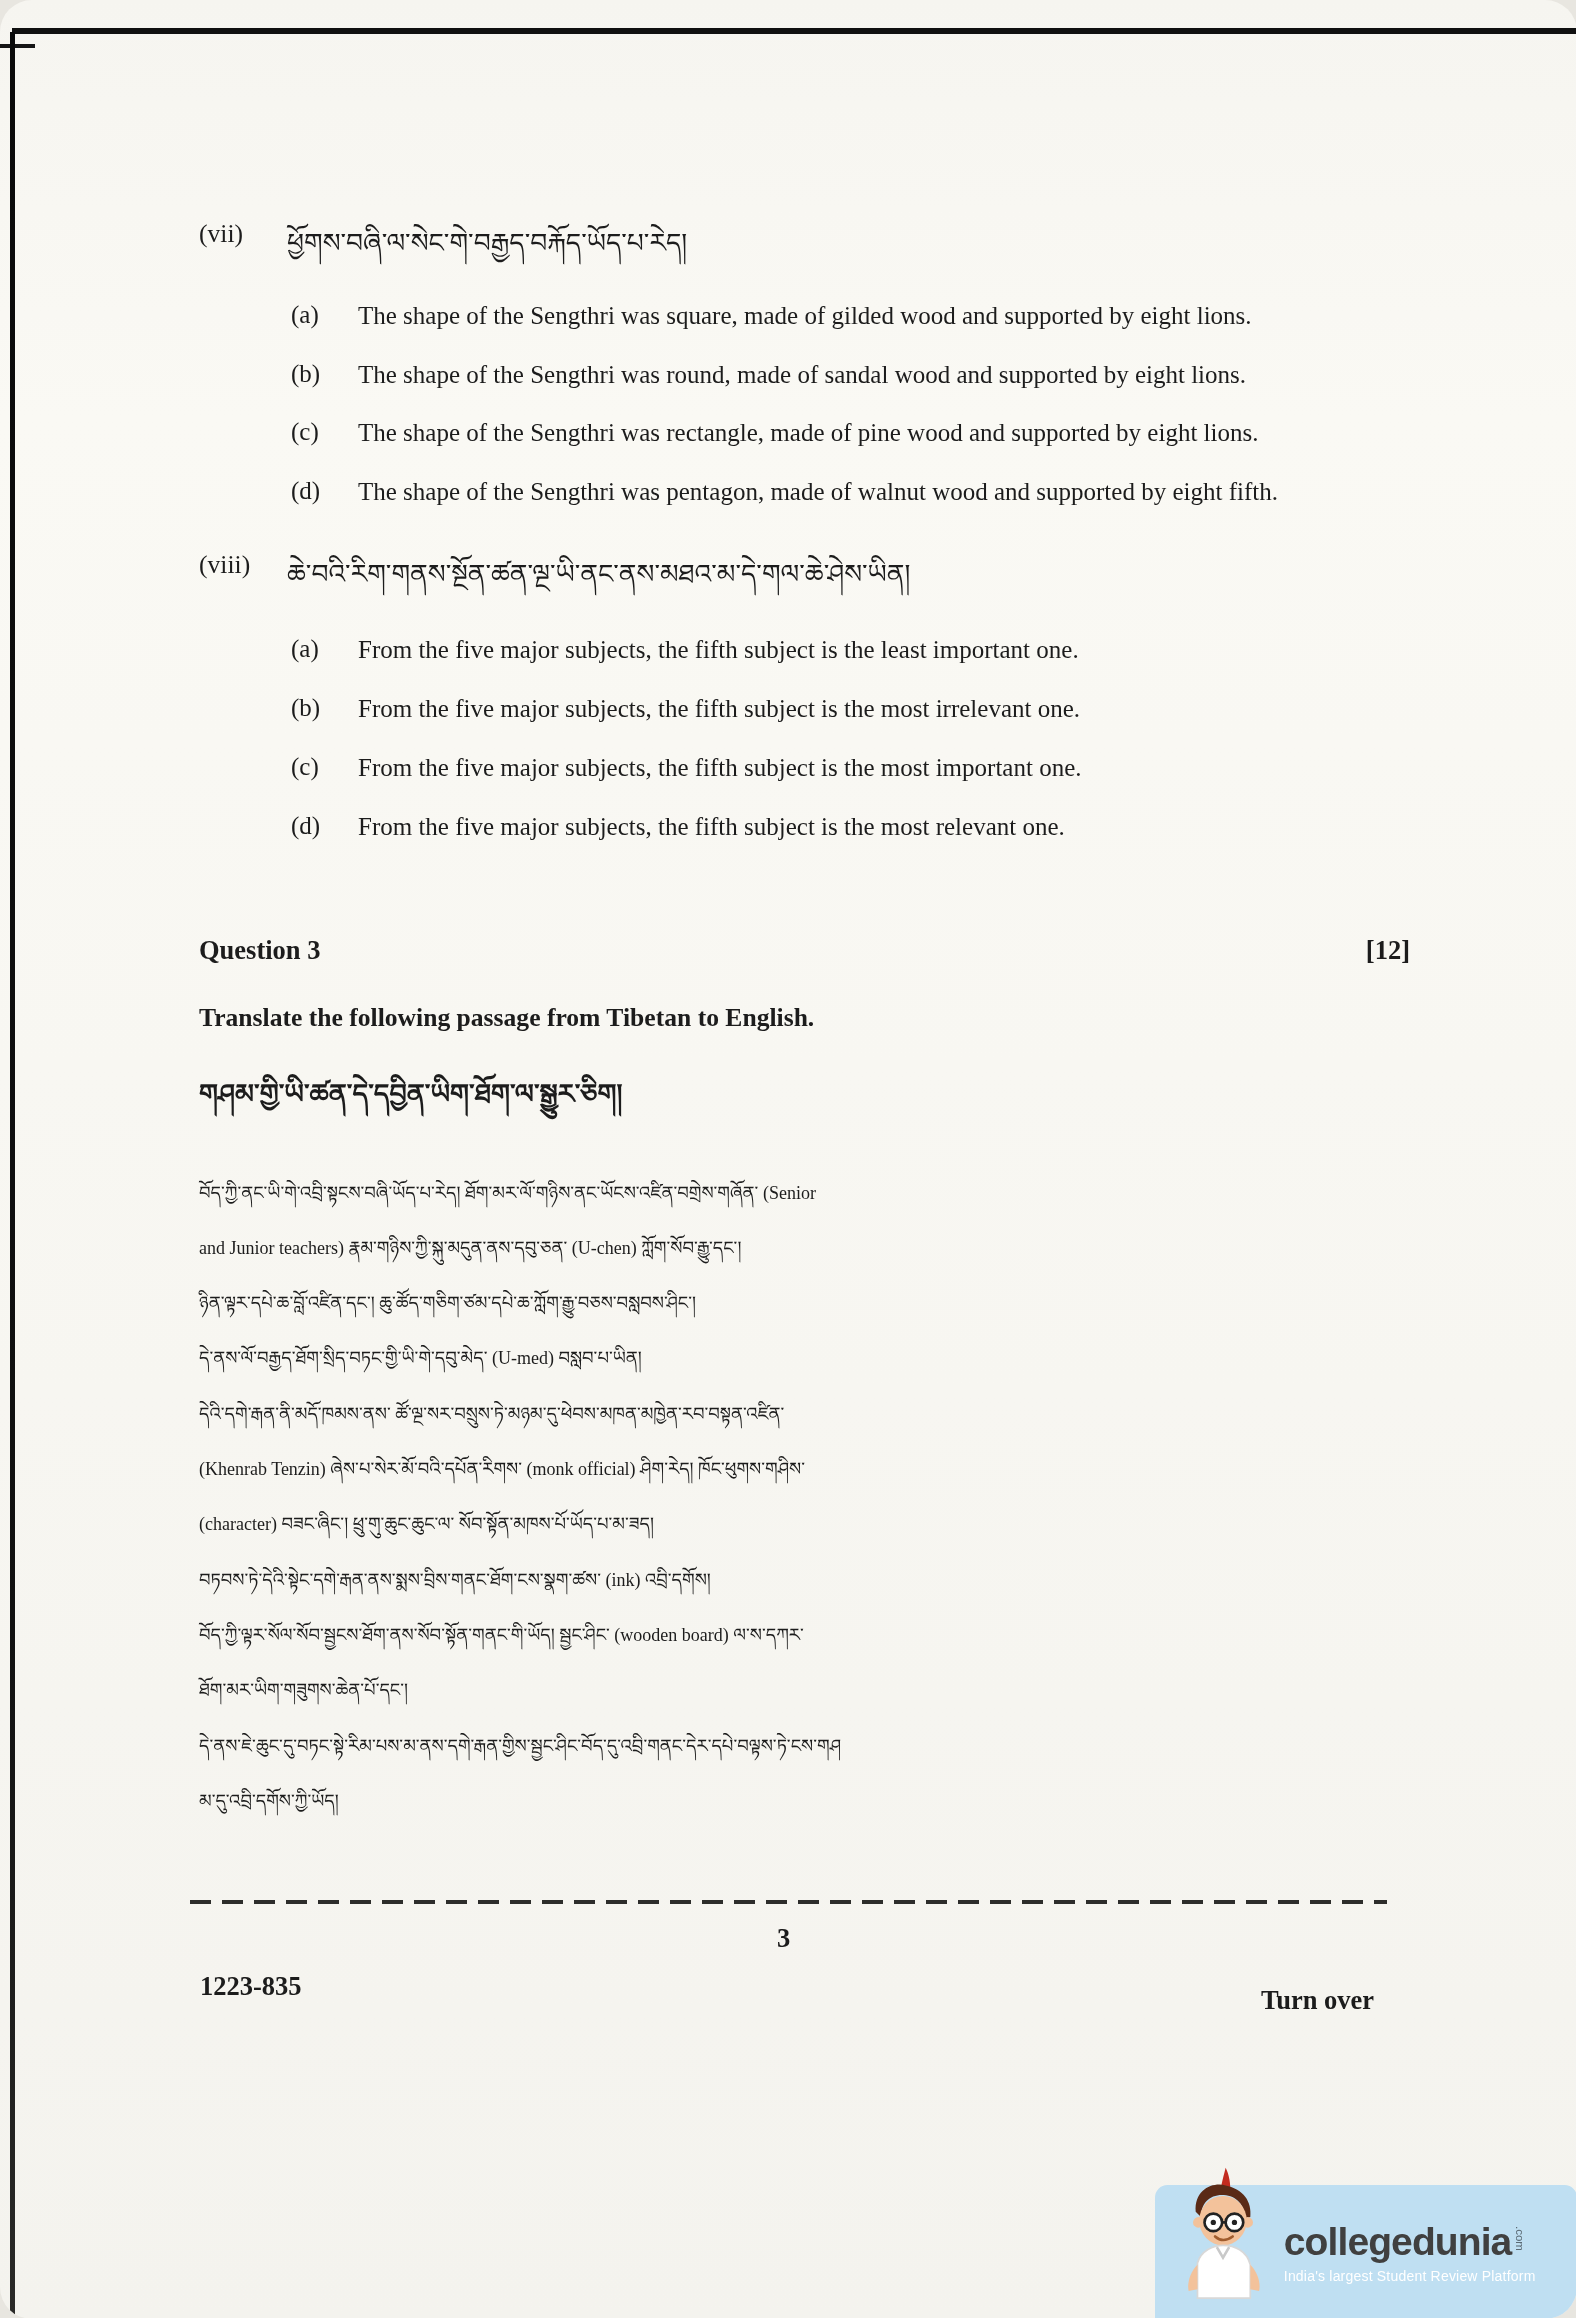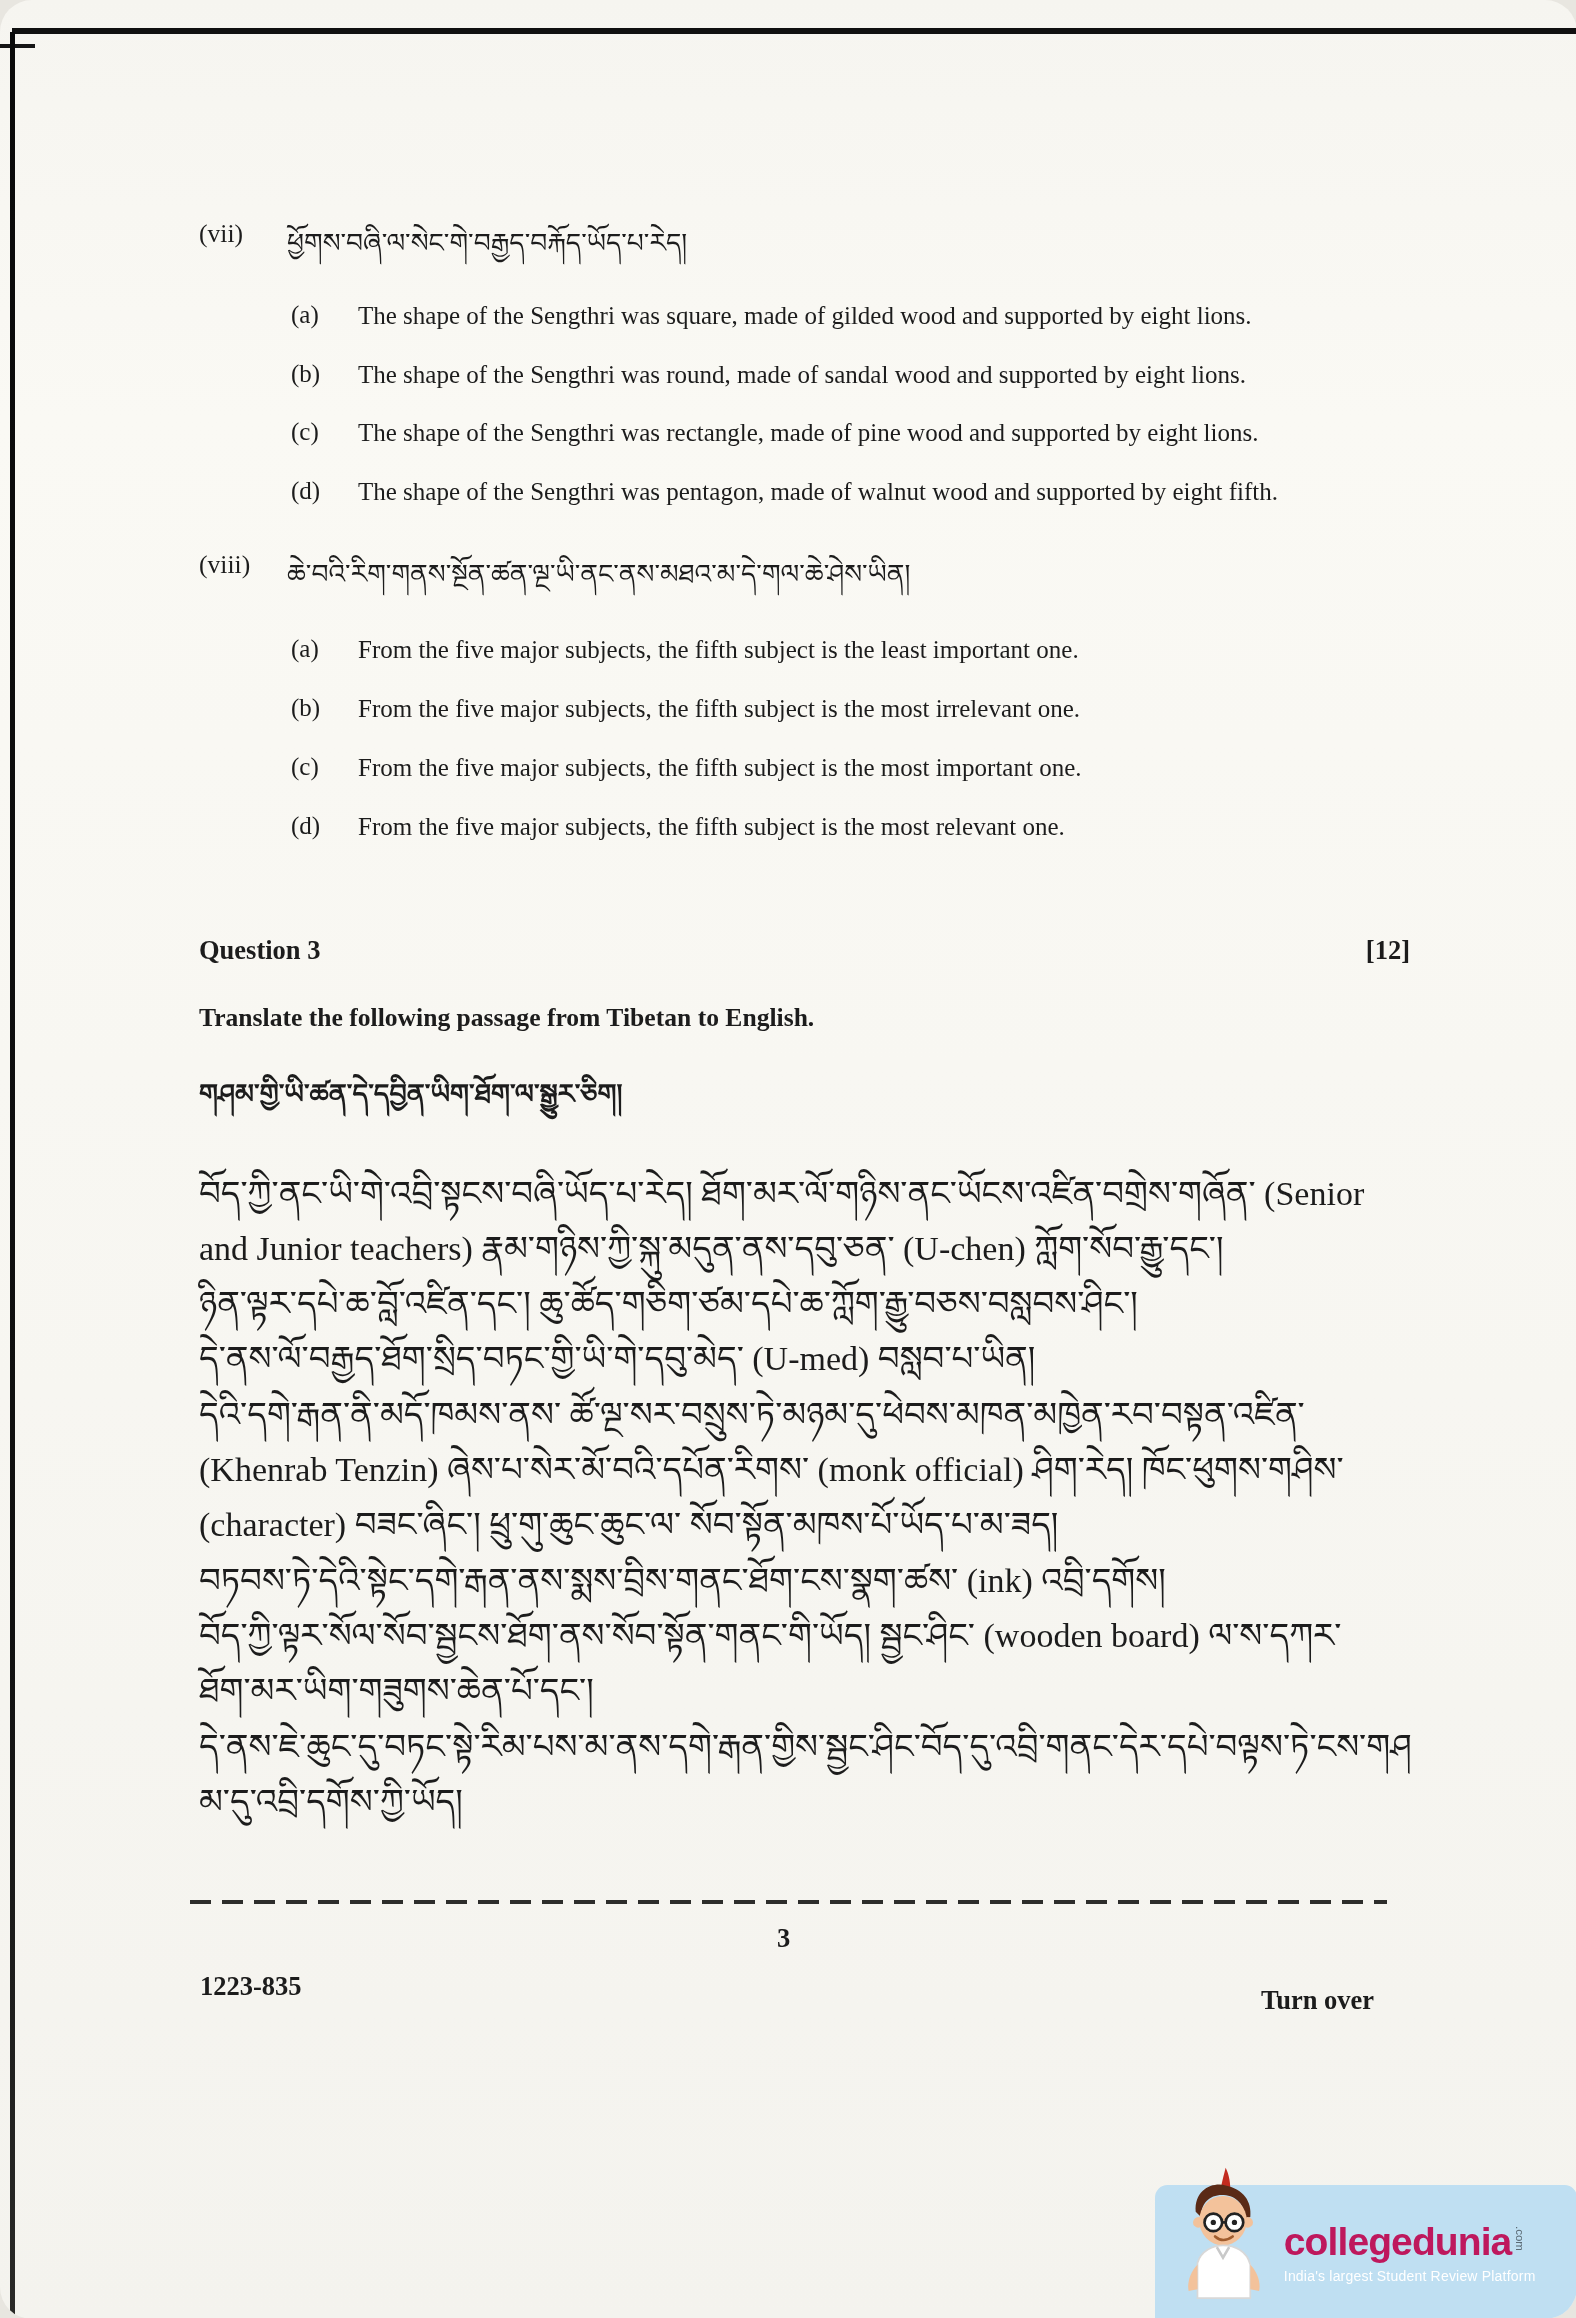--- a/index.html
+++ b/index.html
@@ -63,21 +63,21 @@
   .q3-marks { font-weight: bold; font-size: 26.5px; }
   .q3-instruction { margin-top: 37px; font-weight: bold; font-size: 25.6px; }
   .q3-tib-heading {
     margin-top: 30px;
     font-weight: bold;
     font-size: 27px;
   }
   .passage {
     margin-top: 37px;
     width: 1218px;
-    font-size: 34px;
+    font-size: 18px;
   }
   .passage-line {
     line-height: 35px;
     margin-bottom: 20.3px;
   }
   .divider {
     position: absolute;
     left: 190px;
     top: 1900px;
     width: 1197px;
@@ -123,21 +123,21 @@
     height: 148px;
     margin-top: -25px;
     flex: 0 0 auto;
   }
   .cd-text { margin-left: 8.8px; }
   .cd-brand-row { display: flex; align-items: flex-start; }
   .cd-brand {
     font-family: "Liberation Sans", "DejaVu Sans", sans-serif;
     font-weight: bold;
     font-size: 39px;
-    color: #be185d;
+    color: #404040;
     letter-spacing: -0.9px;
   }
   .cd-com {
     font-family: "Liberation Sans", sans-serif;
     font-size: 11.5px;
     color: #5b6a74;
     writing-mode: vertical-rl;
     margin-left: 2.6px;
     margin-top: 5.3px;
   }

